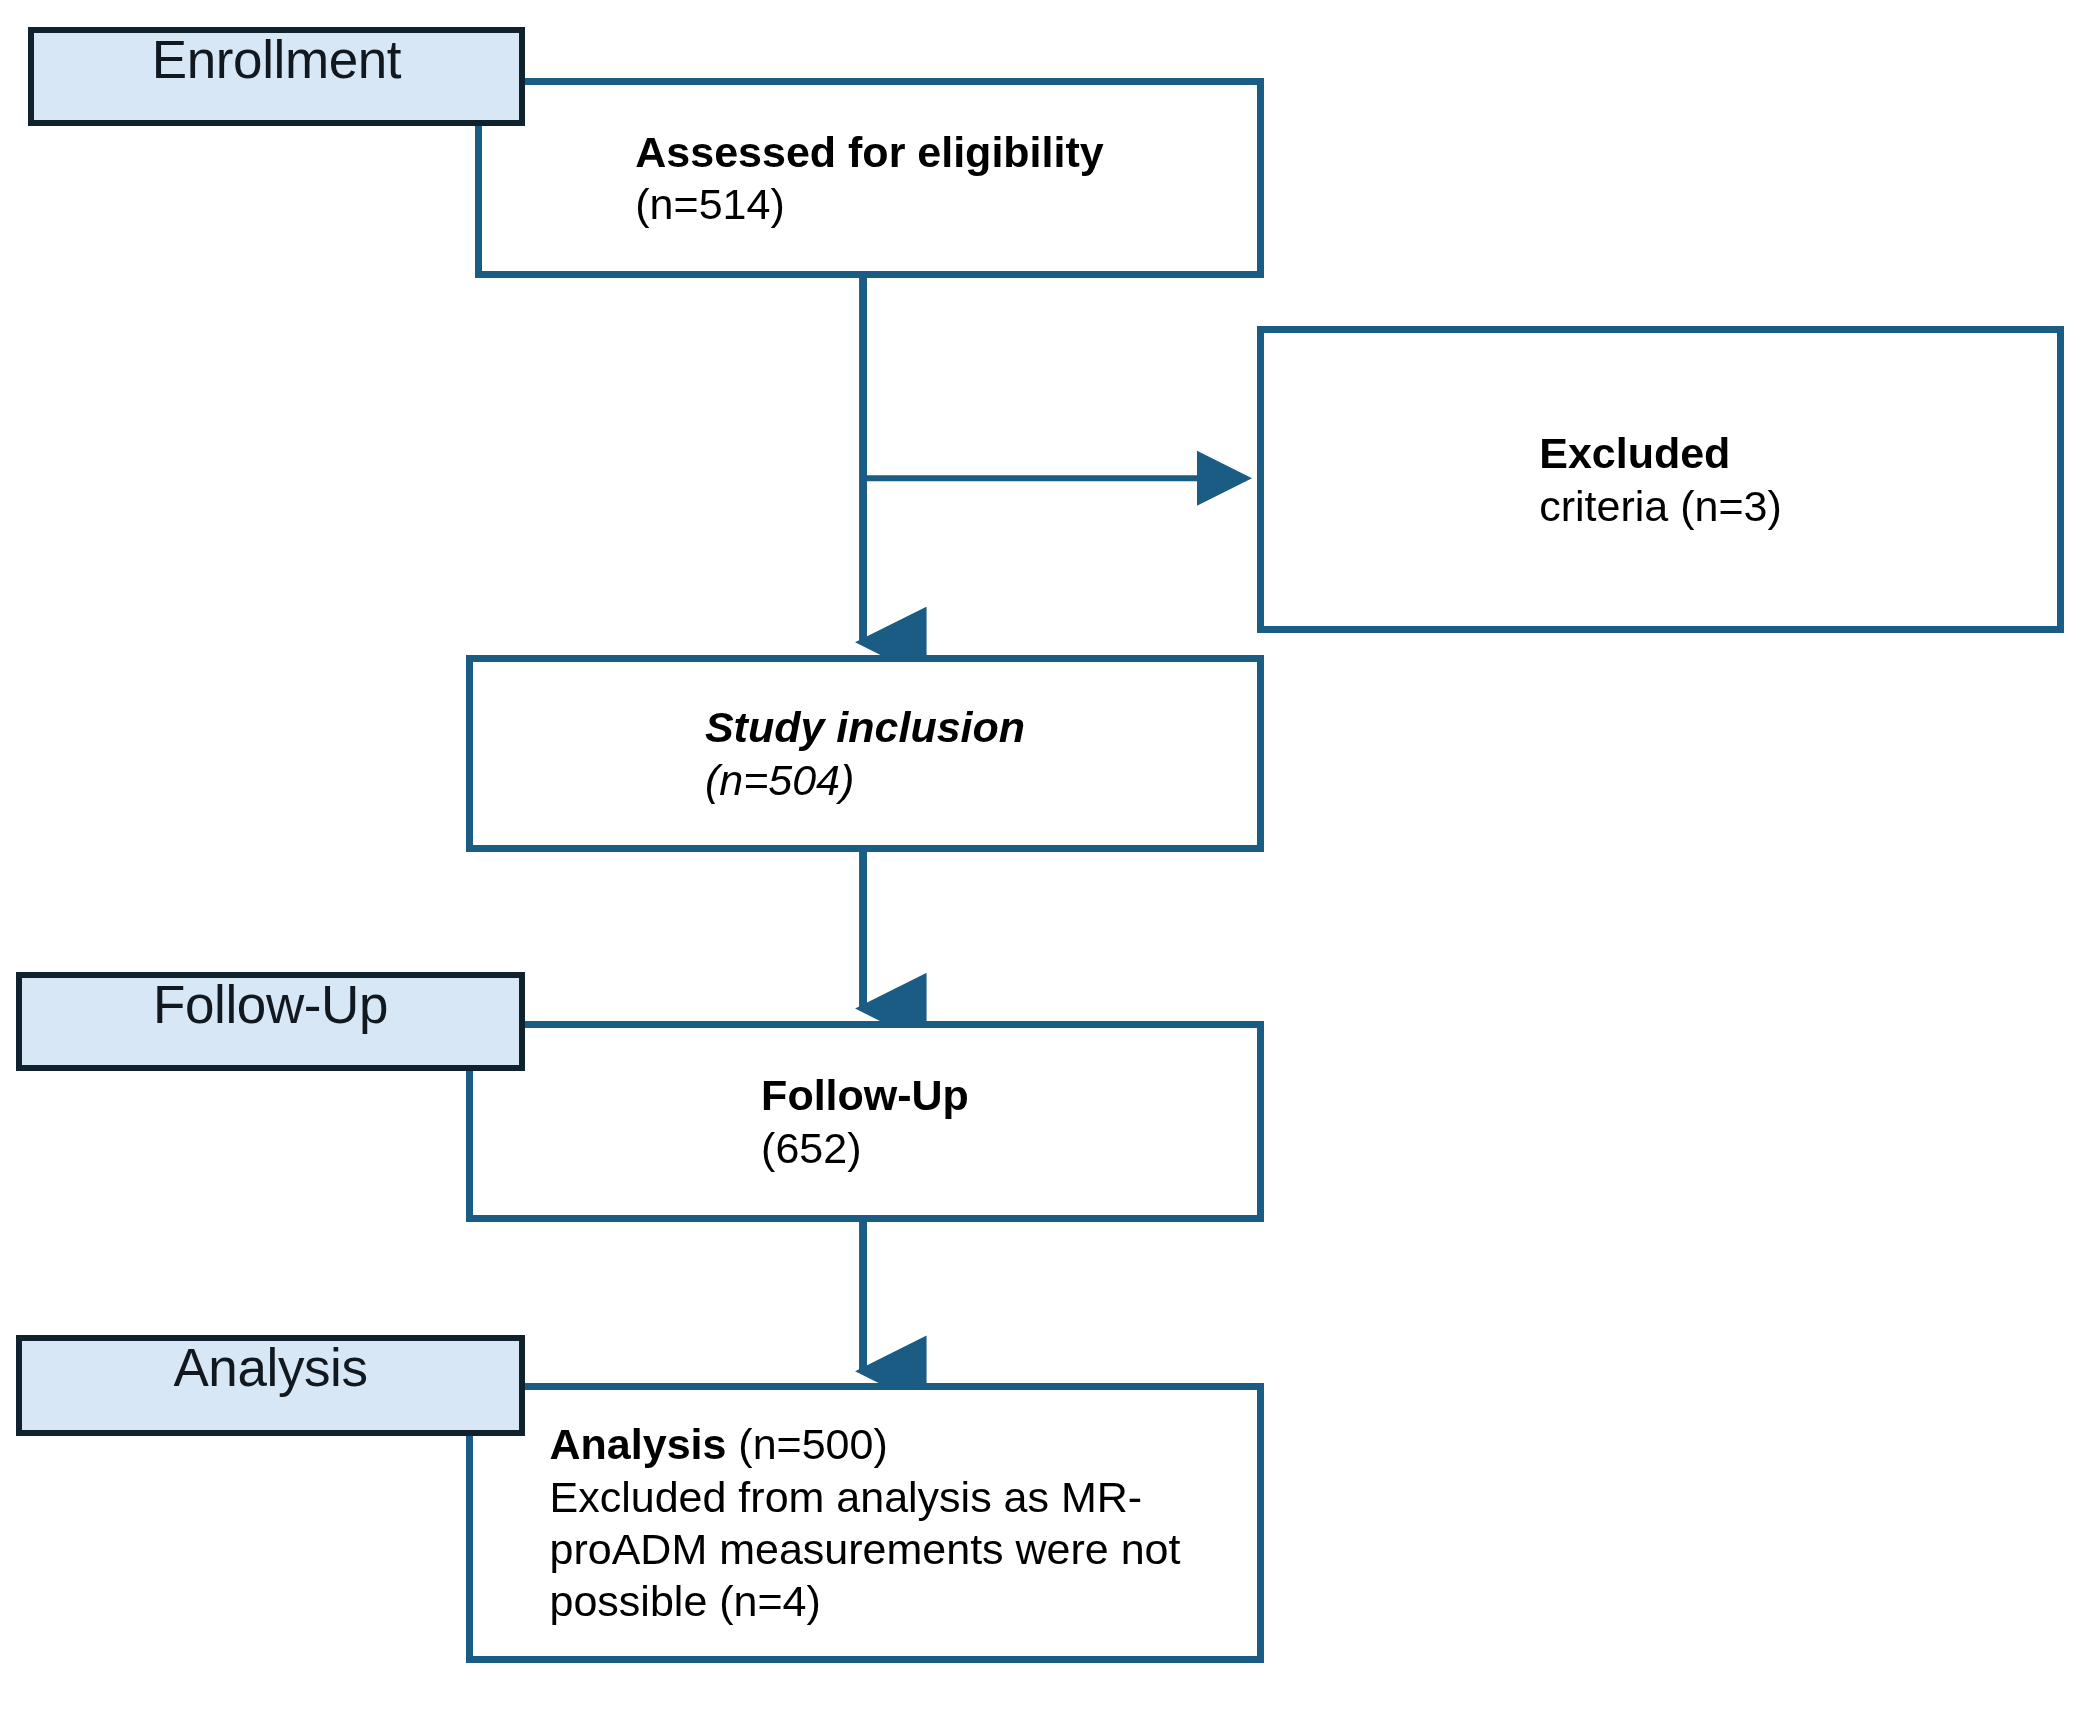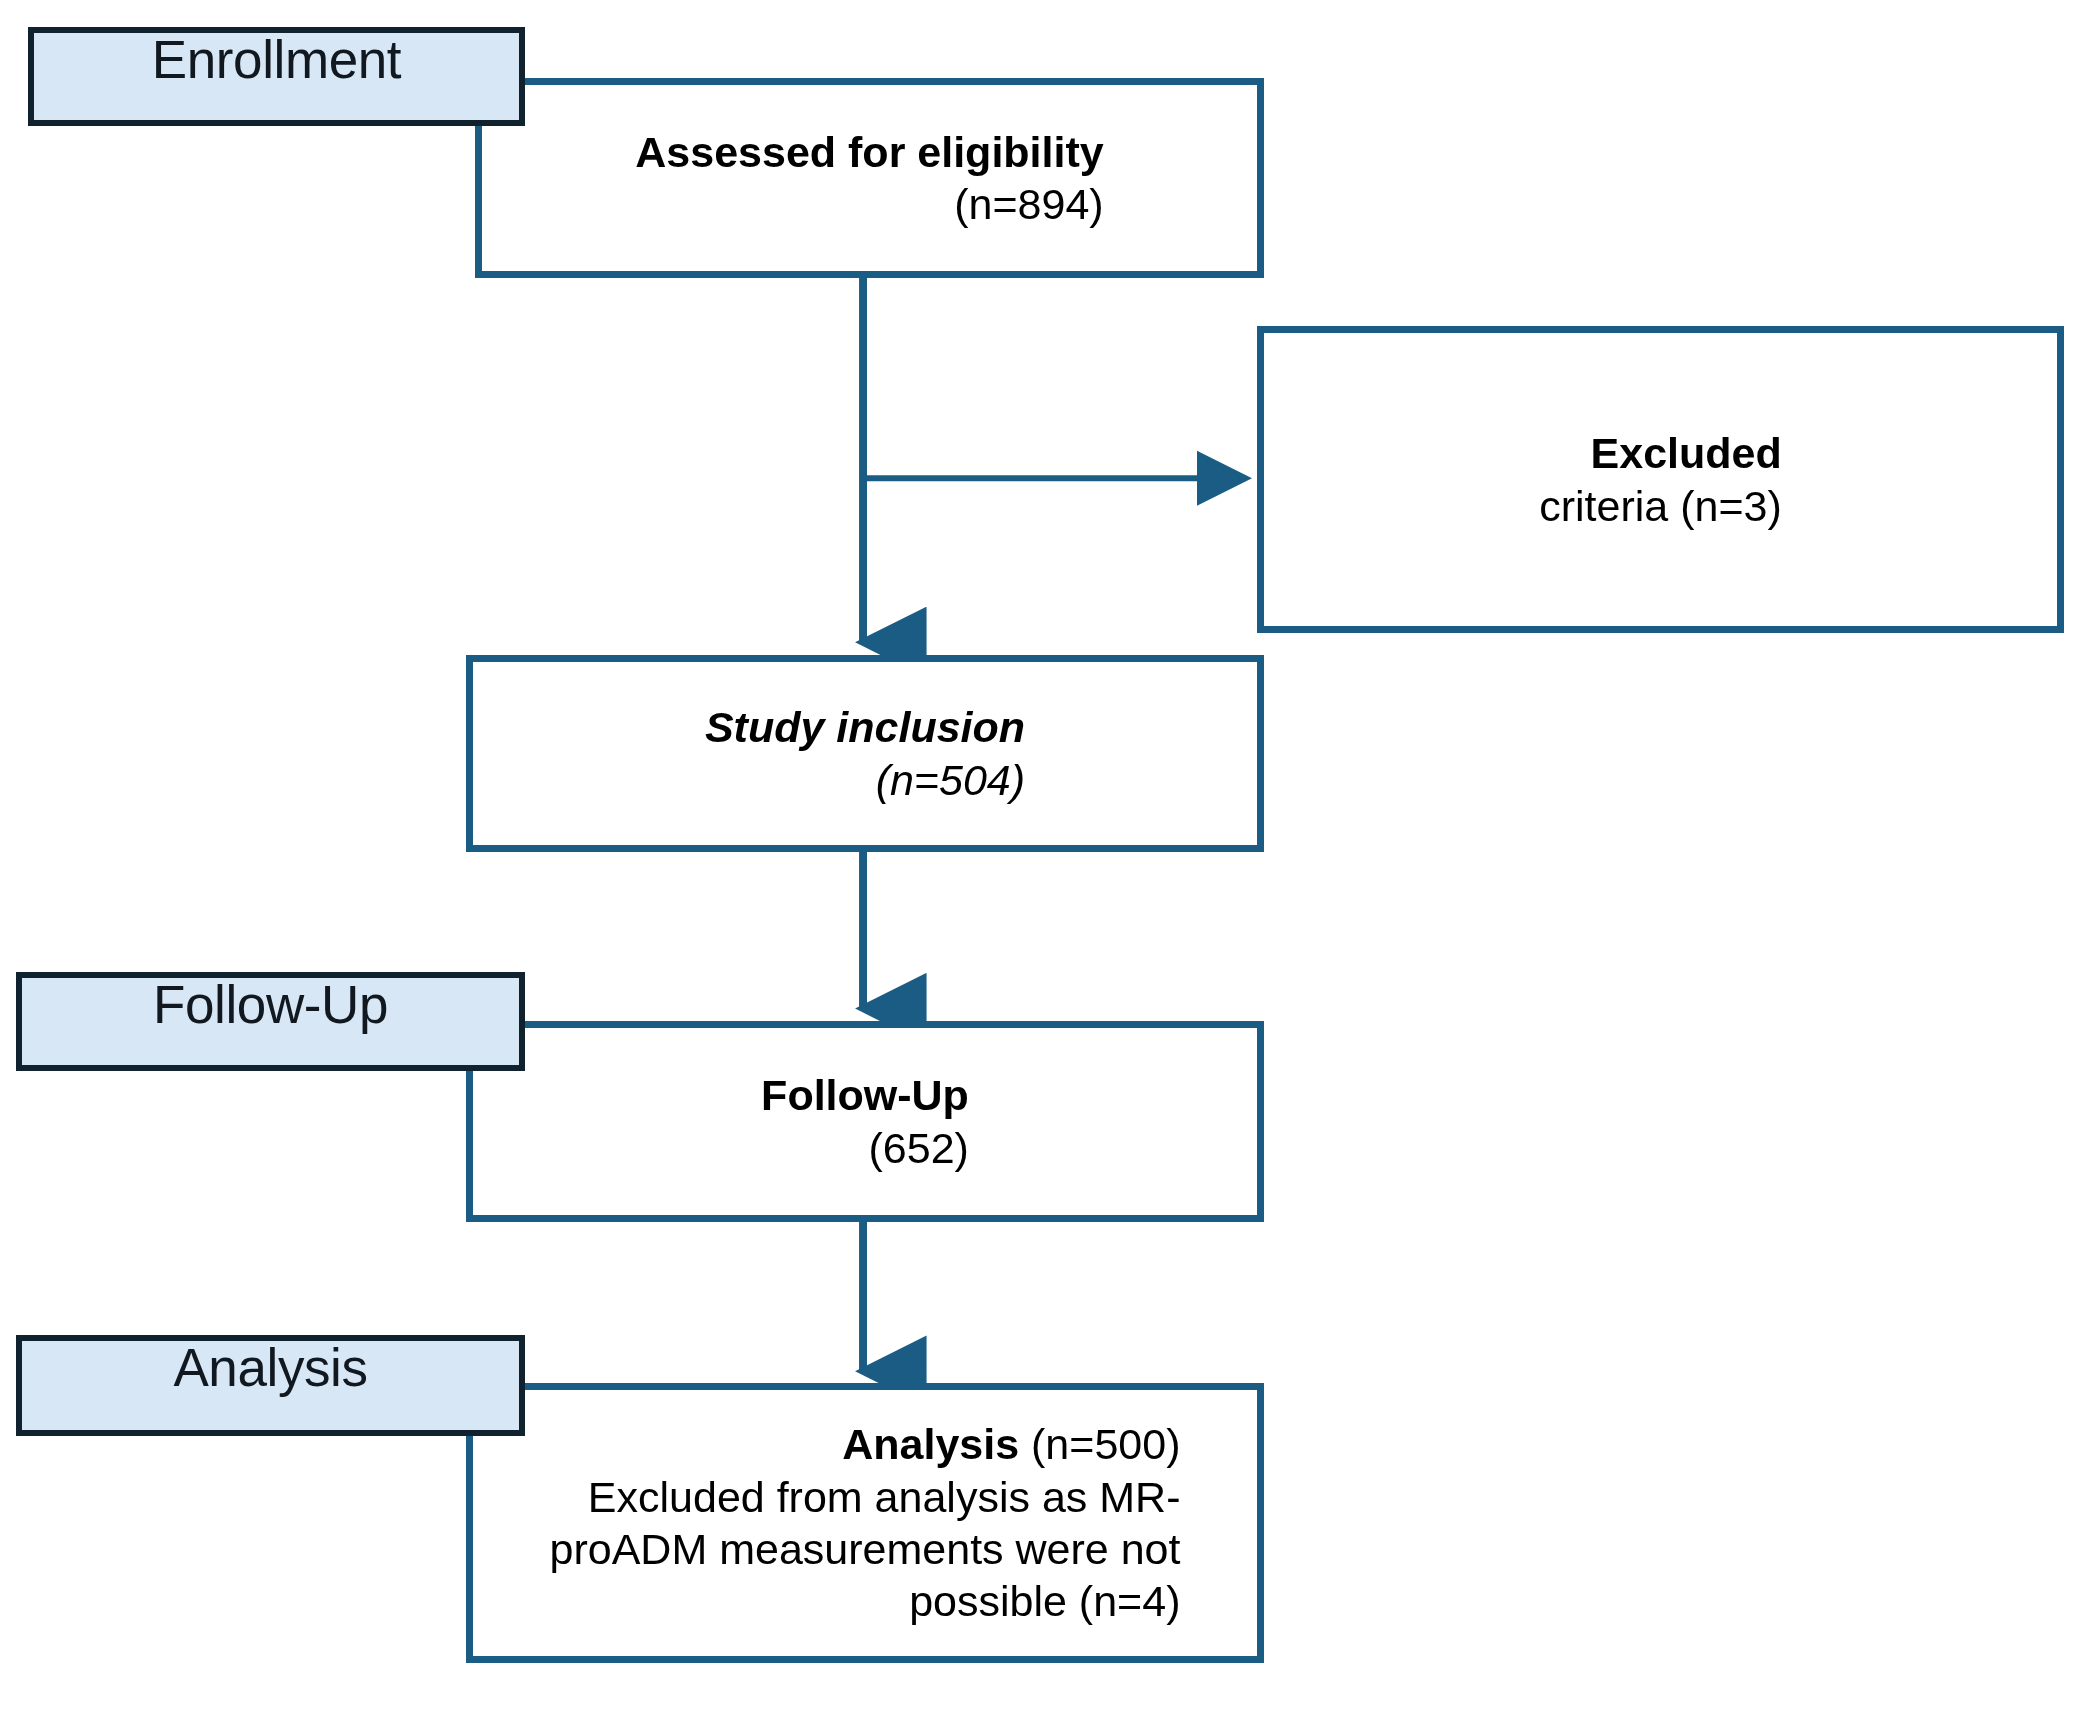--- a/index.html
+++ b/index.html
@@ -45,21 +45,21 @@
     position: absolute;
     box-sizing: border-box;
     background: #ffffff;
     border: 7px solid #1b5c84;
     display: flex;
     align-items: center;
     justify-content: center;
     z-index: 2;
   }
   .node .inner {
-    text-align: right;
+    text-align: left;
     padding: 0 23px;
     color: #000000;
     font-size: 43px;
     line-height: 1.22;
   }
   .node .inner .b { font-weight: bold; }
   .node .inner .r { font-weight: normal; }
   .node .inner .line { display: block; }
 </style>
 </head>
@@ -82,21 +82,21 @@
     <line x1="978" y1="542" x2="1412" y2="542" stroke="#1b5c84" stroke-width="7" marker-end="url(#arrowRight)"></line>
 
     <line x1="978" y1="965" x2="978" y2="1143" stroke="#1b5c84" stroke-width="9" marker-end="url(#arrowDown)"></line>
 
     <line x1="978" y1="1385" x2="978" y2="1554" stroke="#1b5c84" stroke-width="9" marker-end="url(#arrowDown)"></line>
   </svg>
 
   <div class="node" style="left:475px; top:78px; width:789px; height:200px;">
     <div class="inner">
       <span class="line b">Assessed for eligibility</span>
-      <span class="line r">(n=894)</span>
+      <span class="line r">(n=514)</span>
     </div>
   </div>
 
   <div class="node" style="left:1257px; top:326px; width:807px; height:307px;">
     <div class="inner">
       <span class="line b">Excluded</span>
       <span class="line r">criteria (n=3)</span>
     </div>
   </div>
 

